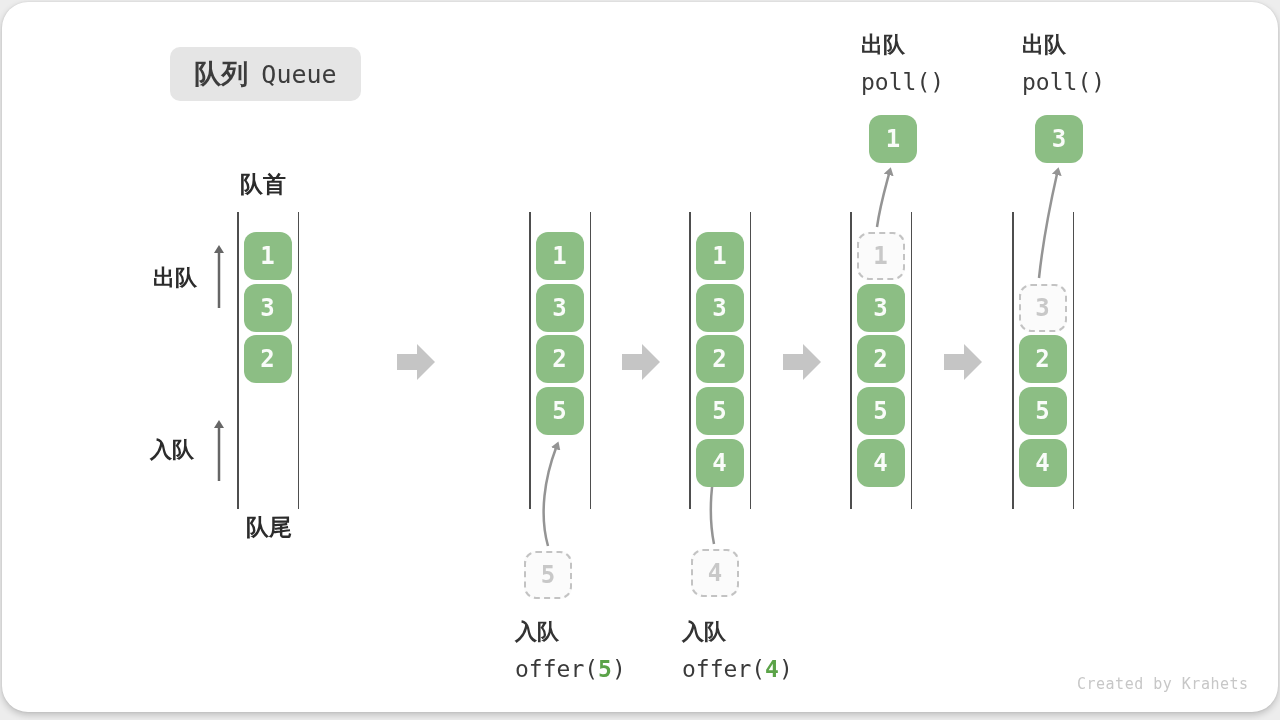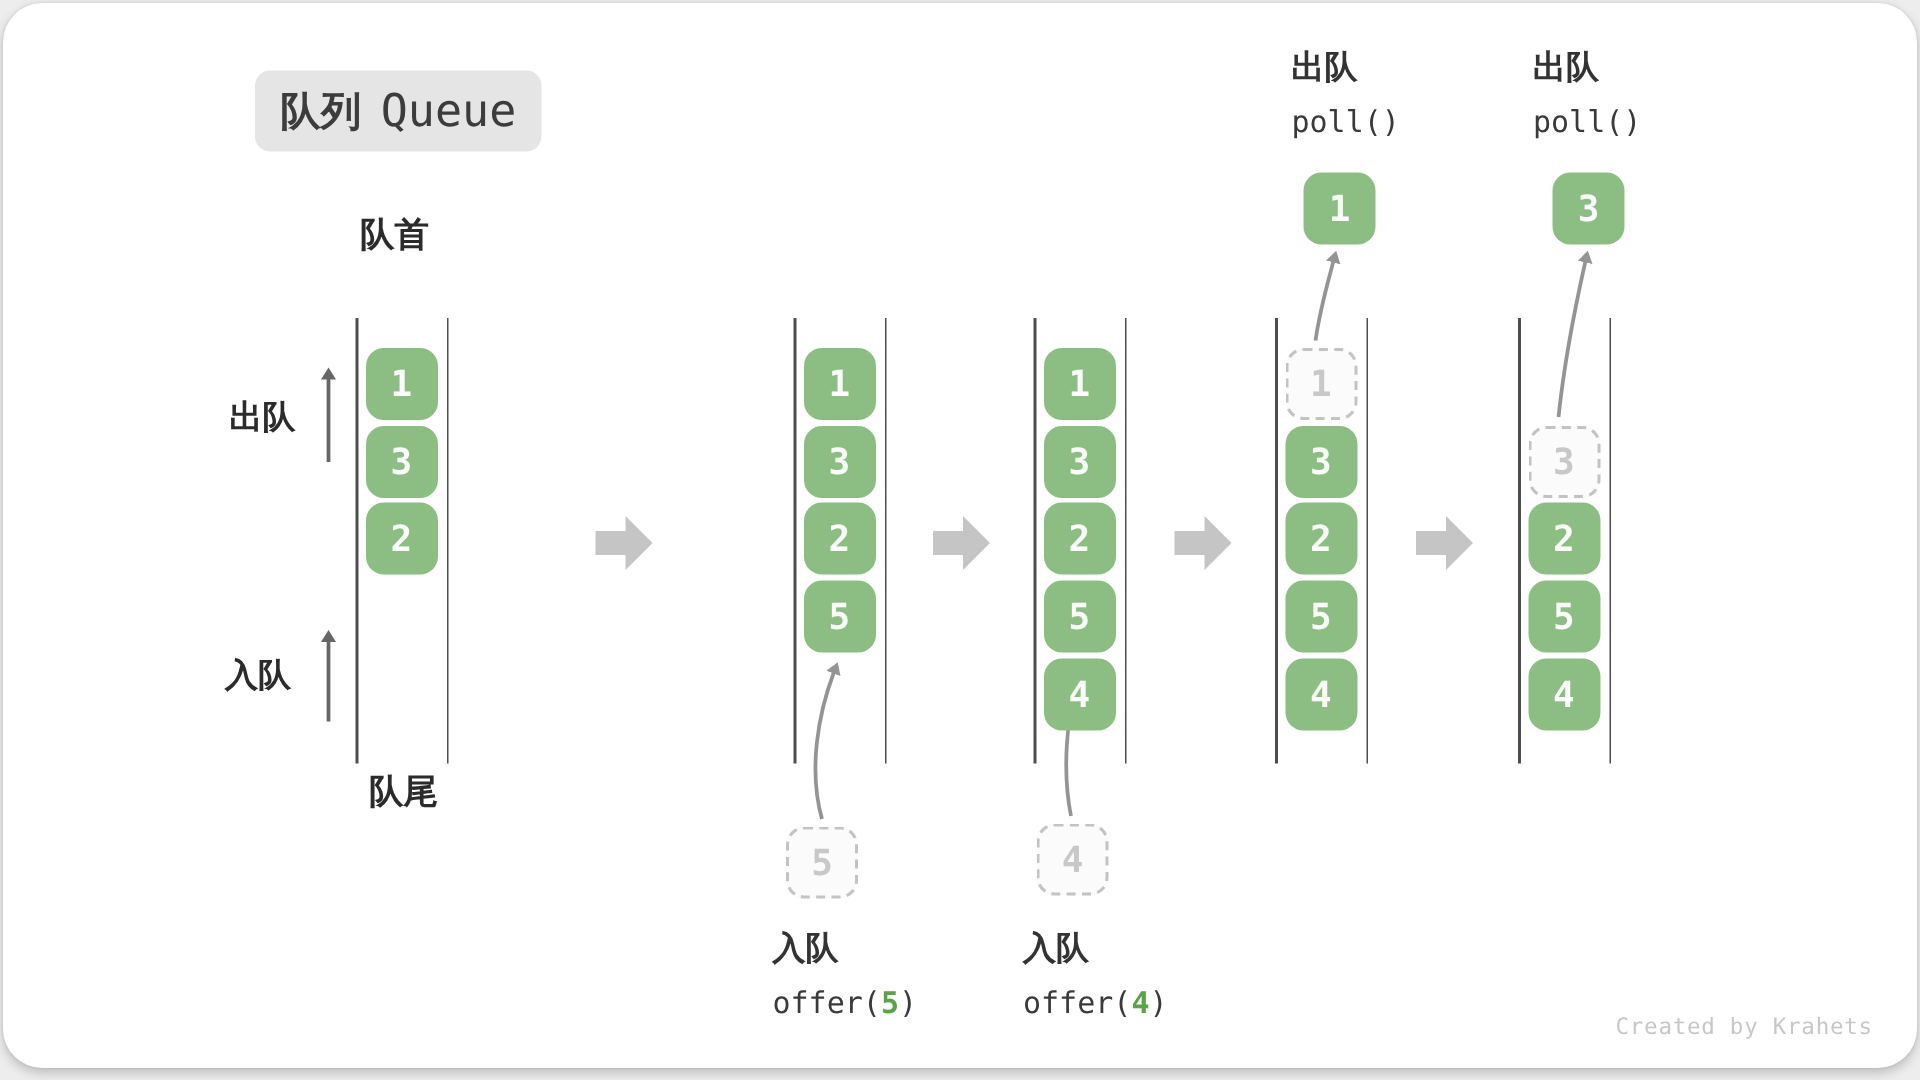--- a/index.html
+++ b/index.html
@@ -16,24 +16,24 @@
     background:#ffffff; border-radius:26px;
     box-shadow:0 3px 7px rgba(0,0,0,0.20), 0 0 2px rgba(0,0,0,0.10);
   }
 
   .badge {
     position:absolute; left:170px; top:47px; width:191px; height:54px;
     background:#E5E5E5; border-radius:10px;
     display:flex; align-items:center; justify-content:center; gap:13px;
   }
   .badge .zh { font-size:27px; font-weight:700; color:#3C3C3C; }
-  .badge .en { font-family:"DejaVu Sans Mono",monospace; font-size:30px; color:#3C3C3C; }
+  .badge .en { font-family:"DejaVu Sans Mono",monospace; font-size:25px; color:#3C3C3C; }
 
   .cn-label { position:absolute; font-weight:700; color:#2B2B2B; font-size:23px; white-space:nowrap; }
-  .label-front   { left:240px; top:141px; }
+  .label-front   { left:240px; top:169px; }
   .label-rear    { left:246px; top:512px; }
   .label-deq-side{ left:153px; top:263px; font-size:22px; }
   .label-enq-side{ left:150px; top:435px; font-size:22px; }
 
   #arrows { position:absolute; left:0; top:0; }
   #arrows .step { fill:var(--step-gray,#C5C5C5); }
   #arrows .curve { stroke:#949494; stroke-width:2.5; fill:none; }
   #arrows .dirline { stroke:#666666; stroke-width:2.5; }
 
   #queues { position:absolute; left:0; top:0; width:1280px; height:720px; }
@@ -50,21 +50,21 @@
     display:flex; align-items:center; justify-content:center;
     left:6.5px;
   }
   .qbox.dashed {
     background:#FBFBFB; border:2px dashed #C3C3C3; color:#C8C8C8;
   }
   .qbox.float { left:auto; }
 
   .op-label { position:absolute; display:flex; flex-direction:column; gap:9px; }
   .op-zh { font-size:22px; font-weight:600; color:#333333; }
-  .op-code { font-family:"DejaVu Sans Mono",monospace; font-size:20px; color:#3A3A3A; font-weight:500; white-space:nowrap; }
+  .op-code { font-family:"DejaVu Sans Mono",monospace; font-size:23px; color:#3A3A3A; font-weight:500; white-space:nowrap; }
   .op-code .green-arg { color:var(--arg-green,#5BA348); font-weight:700; }
 
   .watermark {
     position:absolute; left:1077px; top:675px;
     font-family:"DejaVu Sans Mono",monospace; font-size:15px;
     color:#C7C7C7; letter-spacing:0.5px;
   }
 </style>
 </head>
 <body>

